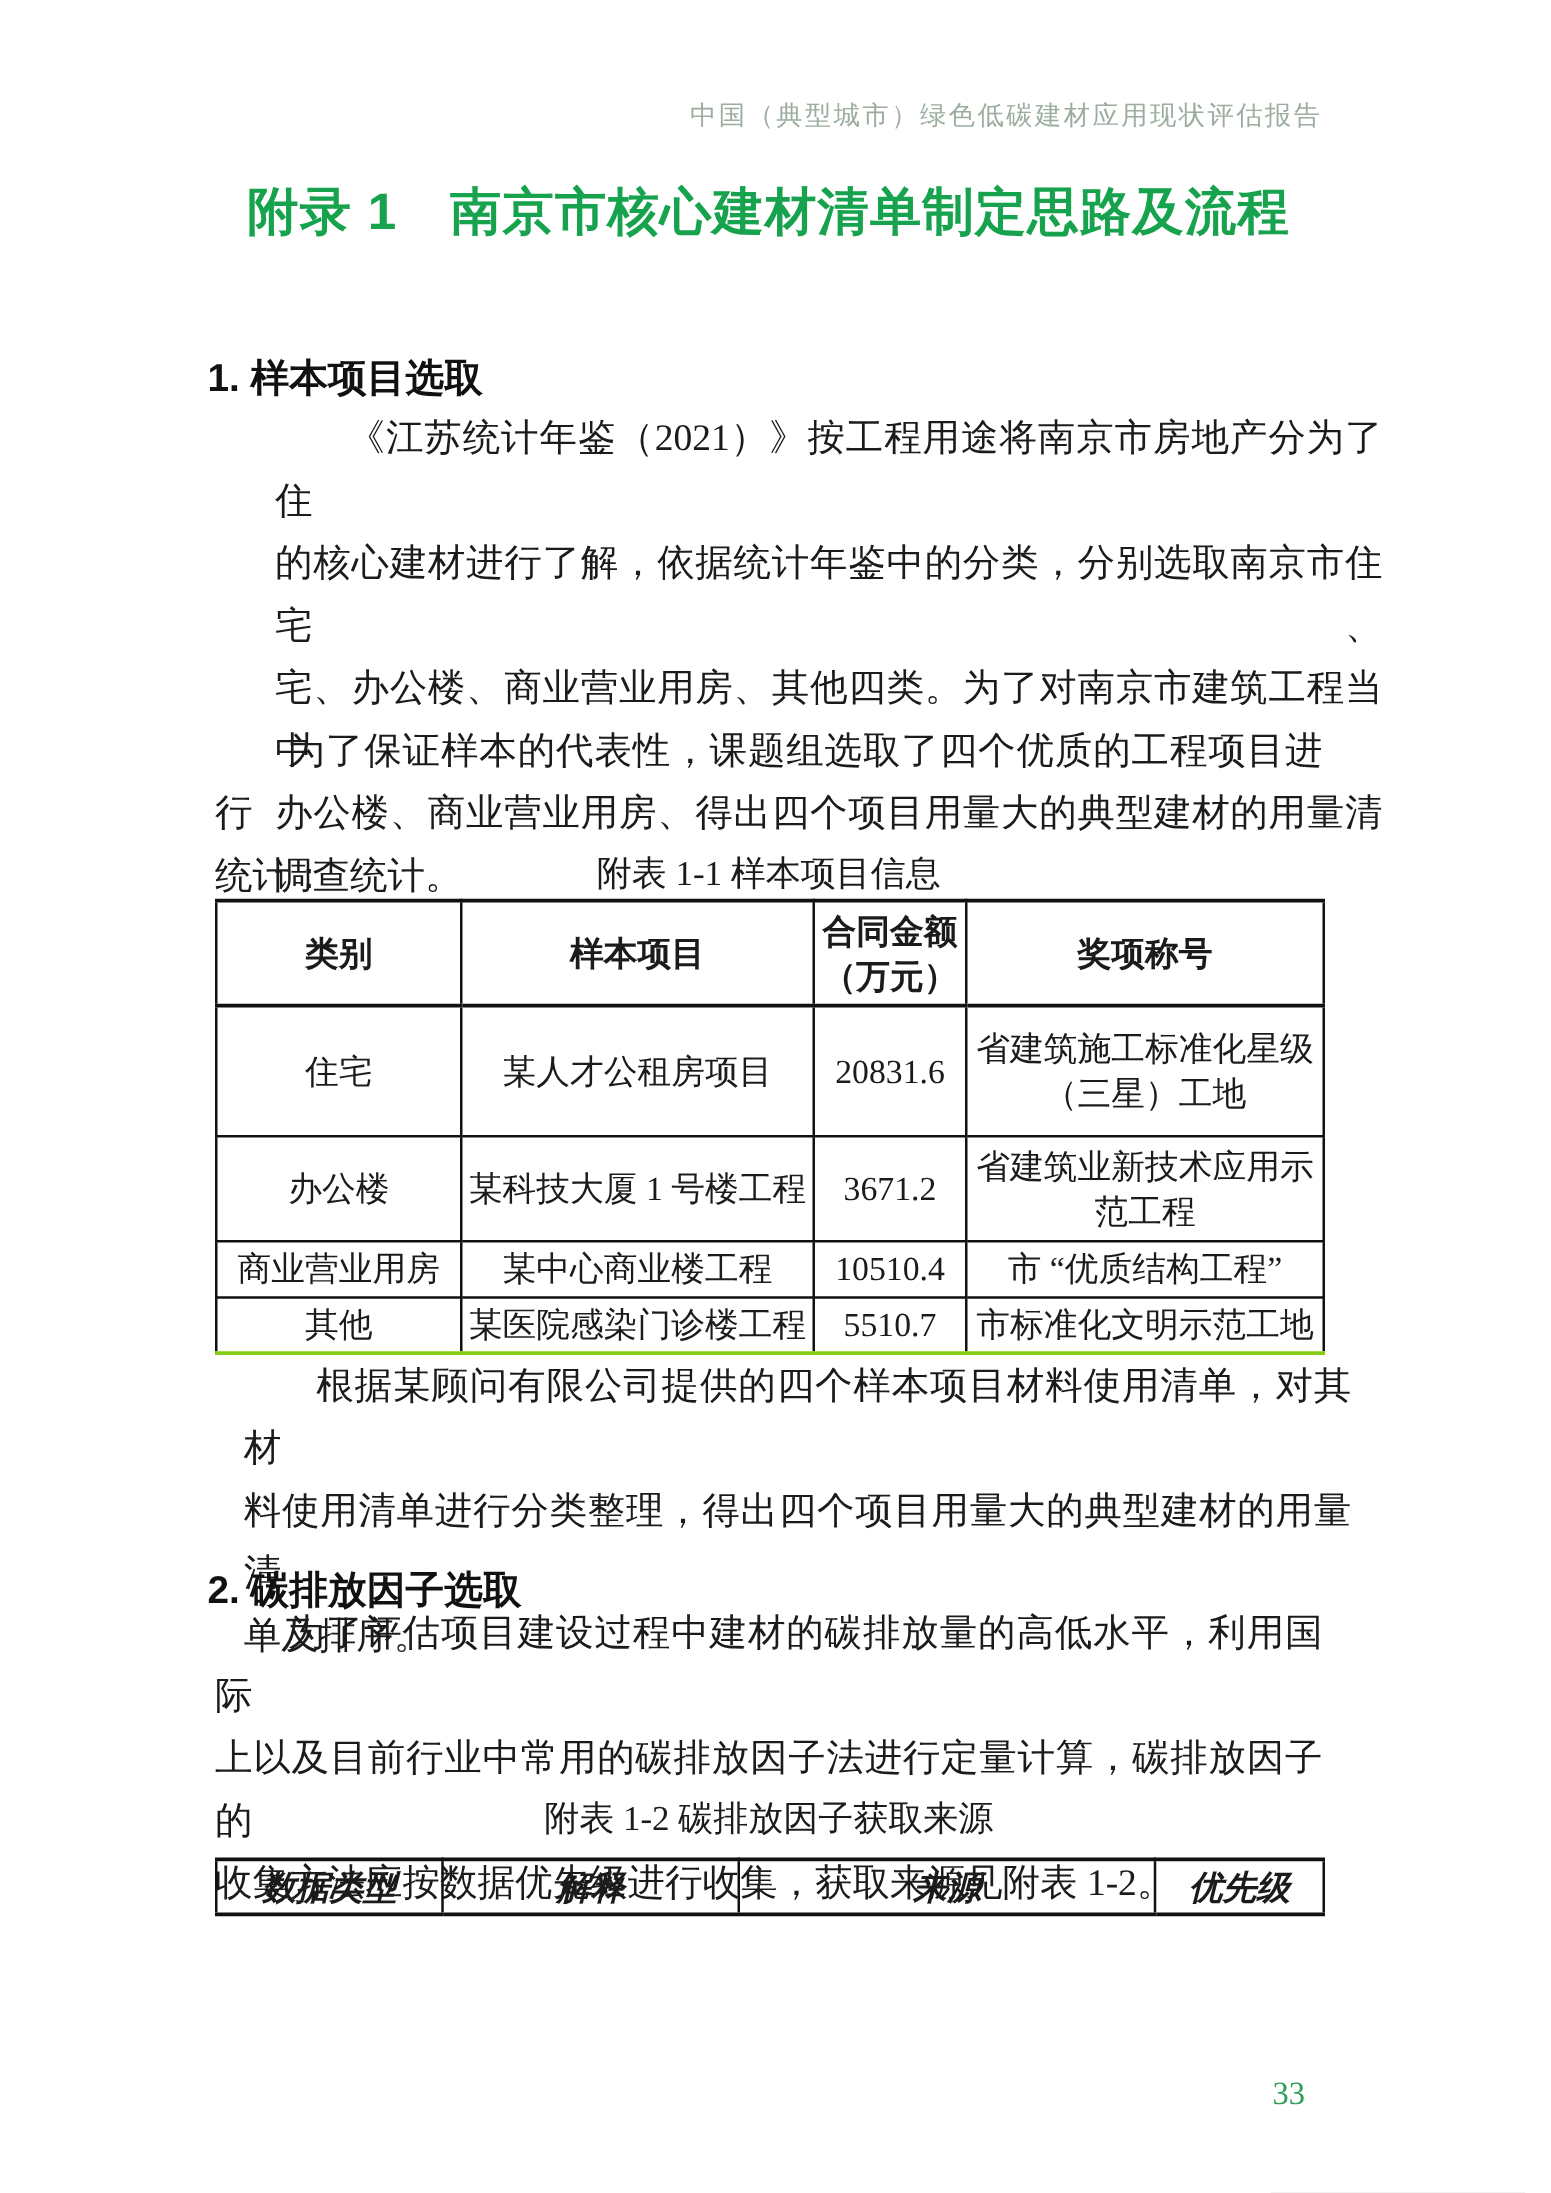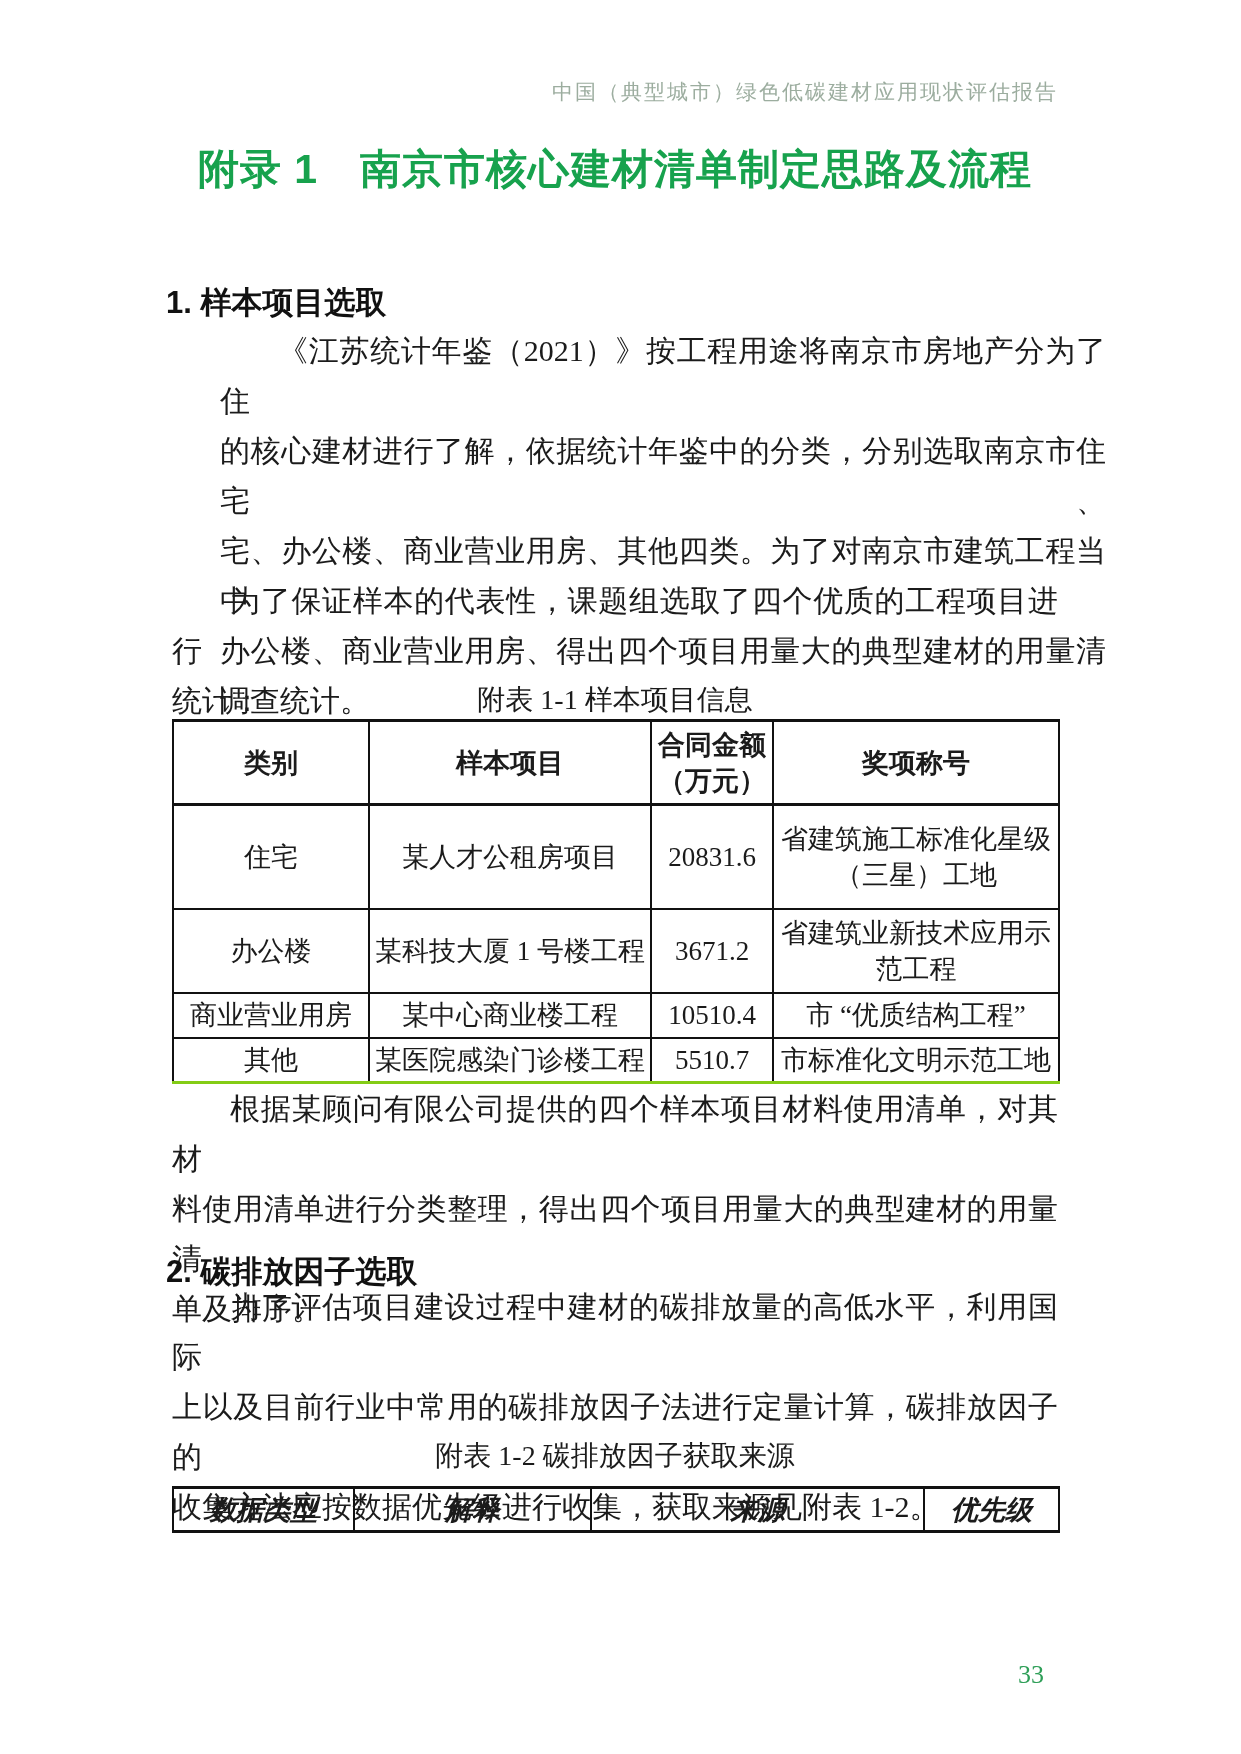--- a/index.html
+++ b/index.html
@@ -140,21 +140,21 @@
       </tr>
       <tr style="height:45px">
         <td>其他</td>
         <td>某医院感染门诊楼工程</td>
         <td>5510.7</td>
         <td>市标准化文明示范工地</td>
       </tr>
     </tbody>
   </table>
 
-  <div class="abs para" style="top:1084px;">
+  <div class="abs para" style="top:1084px;margin-left:23px;">
     <div class="pline first">根据某顾问有限公司提供的四个样本项目材料使用清单，对其材</div>
     <div class="pline">料使用清单进行分类整理，得出四个项目用量大的典型建材的用量清</div>
     <div class="pline last">单及排序。</div>
   </div>
 
   <div class="abs sec-heading" style="top:1236px;margin-top:16px;">2. 碳排放因子选取</div>
 
   <div class="abs para" style="top:1282px;">
     <div class="pline first">为了评估项目建设过程中建材的碳排放量的高低水平，利用国际</div>
     <div class="pline">上以及目前行业中常用的碳排放因子法进行定量计算，碳排放因子的</div>

